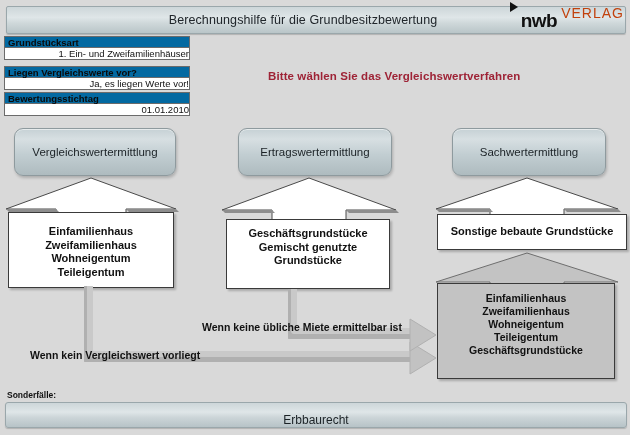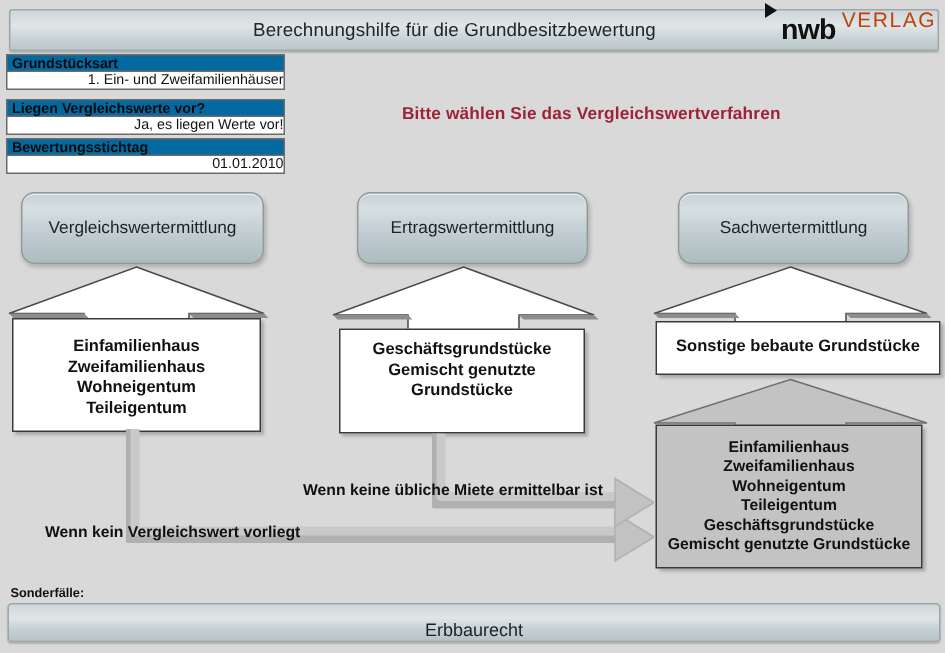--- a/index.html
+++ b/index.html
@@ -211,21 +211,20 @@
   <div class="wbox" id="wb3">
     <span class="line">Sonstige bebaute Grundstücke</span>
   </div>
 
   <div class="gbox">
     <div class="line">Einfamilienhaus</div>
     <div class="line">Zweifamilienhaus</div>
     <div class="line">Wohneigentum</div>
     <div class="line">Teileigentum</div>
     <div class="line">Geschäftsgrundstücke</div>
-    <div class="line">Gemischt genutzte Grundstücke</div>
   </div>
 
   <div class="elbow" style="left:84px;top:286px;">
     <svg width="352" height="92" viewBox="0 0 352 92">
       <path d="M2,0 L2,72 L330,72" fill="none" stroke="#b0b0b0" stroke-width="8" stroke-linejoin="round"></path>
       <path d="M6,0 L6,68 L330,68" fill="none" stroke="#c9c9c9" stroke-width="6" stroke-linejoin="round"></path>
       <polygon points="326,56 352,72 326,88" fill="#c2c2c2" stroke="#b0b0b0" stroke-width="1"></polygon>
     </svg>
   </div>
 

